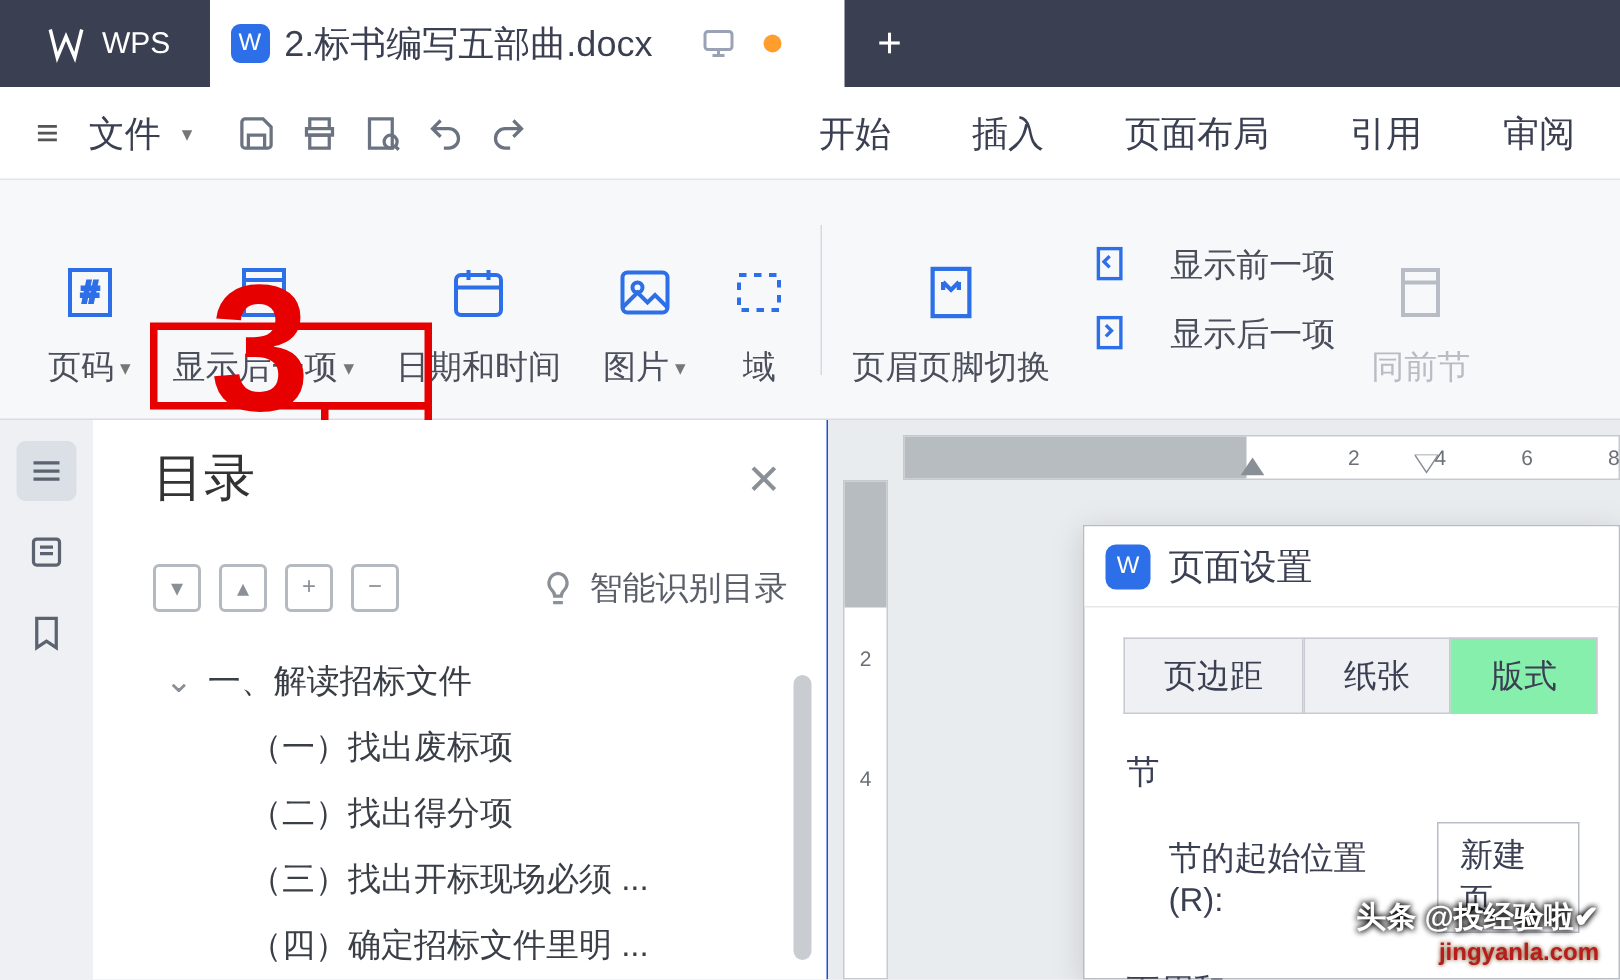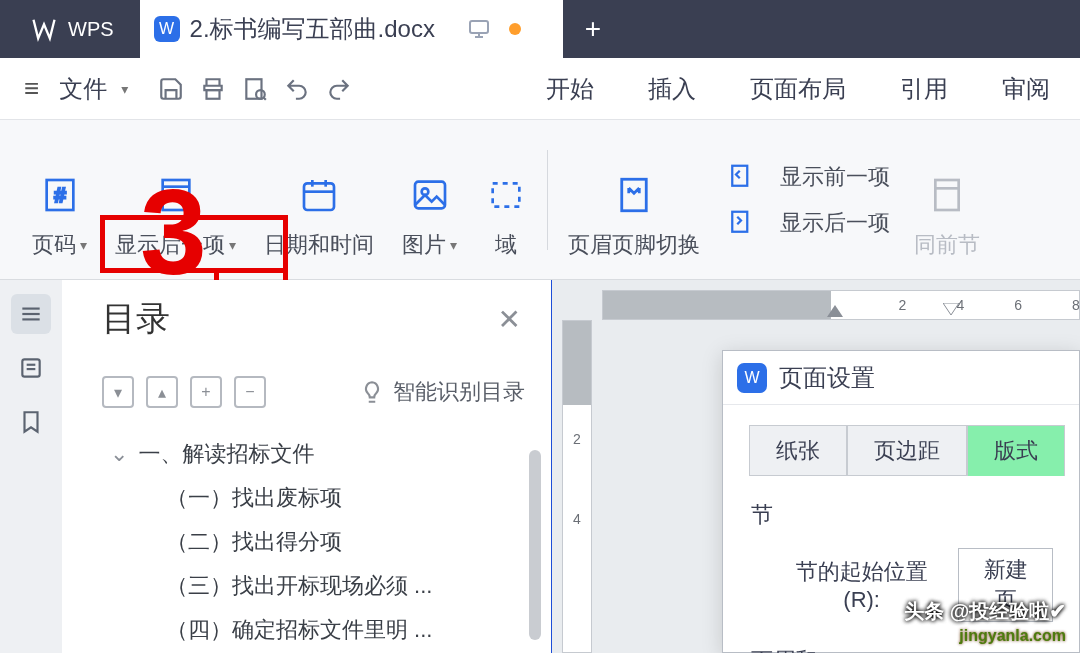--- a/index.html
+++ b/index.html
@@ -70,25 +70,25 @@
   .rv-margin{ position:absolute; top:0; left:0; right:0; height:84px; background:#b7bcc1;}
 
   .dialog{ position:absolute; left:170px; top:70px; right:0; bottom:0; background:#fff; border:1px solid #b8bdc5; box-shadow:0 4px 20px rgba(0,0,0,0.15);}
   .dlg-title{ height:54px; background:#fff; display:flex; align-items:center; gap:12px; padding:0 14px; font-size:24px; color:#3a3f52; border-bottom:1px solid #e6e8ec;}
   .dlg-ico{ width:30px; height:30px; background:#2c6fe8; border-radius:7px; display:flex; align-items:center; justify-content:center; color:#fff; font-size:16px;}
   .dlg-tabs{ display:flex; gap:0; padding:20px 0 0 26px;}
   .dlg-tab{ padding:10px 26px; border:1px solid #c7cbd1; background:#eef0f3; font-size:22px; color:#3a3f52; border-bottom:none;}
   .dlg-tab.act{ background:#86efac; position:relative; z-index:2;}
   .dlg-body{ border-top:1px solid #c7cbd1; margin:0 26px; padding-top:16px; position:relative; top:-1px;}
   .fs-label{ font-size:22px; color:#3a3f52; margin:8px 0 18px 2px;}
-  .row{ display:flex; align-items:center; gap:14px; font-size:22px; color:#3a3f52; margin-bottom:24px; padding-left:30px;text-align:center;}
+  .row{ display:flex; align-items:center; gap:14px; font-size:22px; color:#3a3f52; margin-bottom:24px; padding-left:30px;}
   .combo{ border:1px solid #b8bdc5; padding:6px 14px; background:#fff;}
 
   .watermark{ position:absolute; right:14px; bottom:8px; color:#fff; font-size:20px; text-shadow:0 0 4px #000,0 0 4px #000; font-weight:600; display:flex; flex-direction:column; align-items:flex-end; gap:2px;}
-  .wm2{ font-size:16px; color:#4d7c0f; text-shadow:0 0 3px #663300;}
+  .wm2{ font-size:16px; color:#b91c1c; text-shadow:0 0 3px #663300;}
 </style>
 </head>
 <body>
 
 <div class="titlebar">
   <div class="wps-block">
     <svg class="wps-logo" viewBox="0 0 24 24" fill="none" stroke="currentColor" stroke-width="2">
         <path d="M3 4l4 16 5-12 5 12 4-16"></path>
       </svg>
     <span>WPS</span>
@@ -337,22 +337,22 @@
       <span>2</span>
       <span>4</span>
     </div>
 
     <div class="dialog">
       <div class="dlg-title">
         <span class="dlg-ico">W</span>
         <span>页面设置</span>
       </div>
       <div class="dlg-tabs">
+        <div class="dlg-tab">页边距</div>
         <div class="dlg-tab">纸张</div>
-        <div class="dlg-tab">页边距</div>
         <div class="dlg-tab act">版式</div>
       </div>
       <div class="dlg-body">
         <div class="fs-label">节</div>
         <div class="row">
           <span>节的起始位置(R):</span>
           <span class="combo">新建页</span>
         </div>
         <div class="fs-label">页眉和__</div>
       </div>

